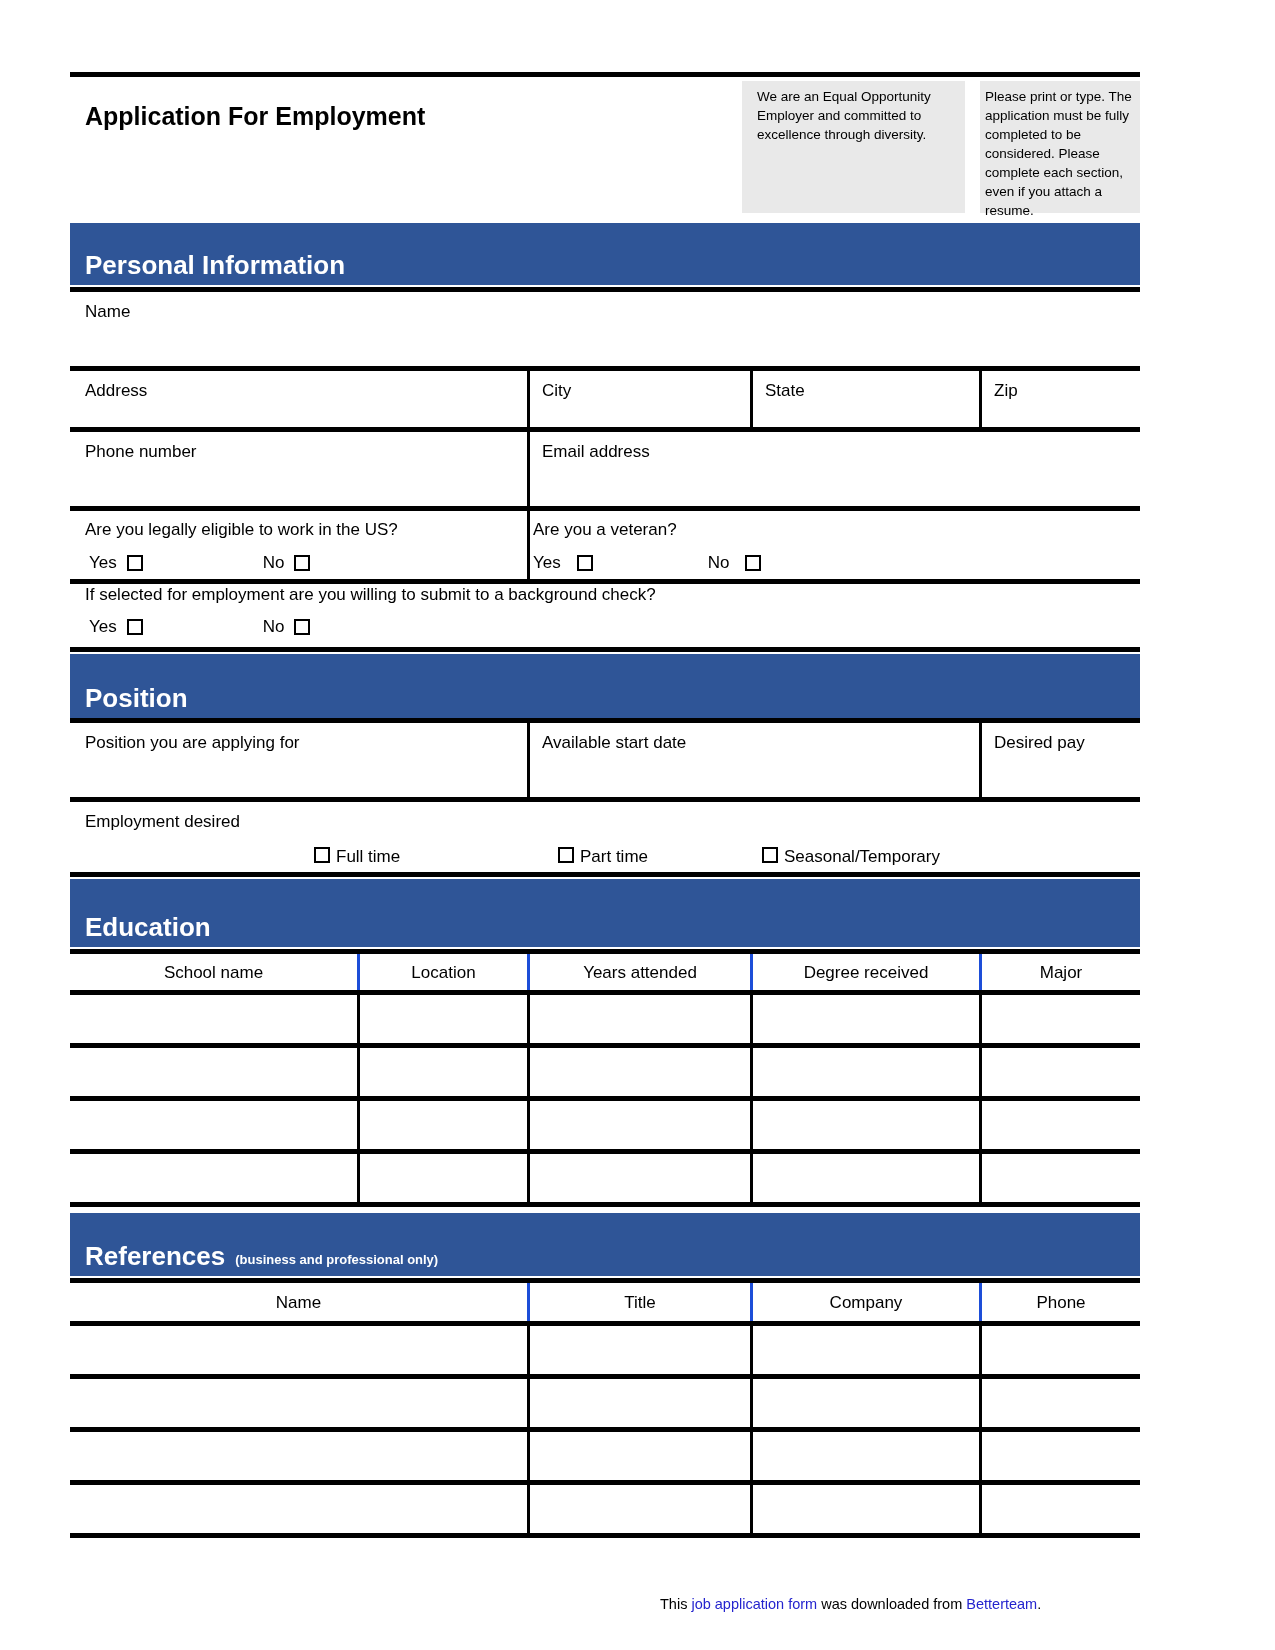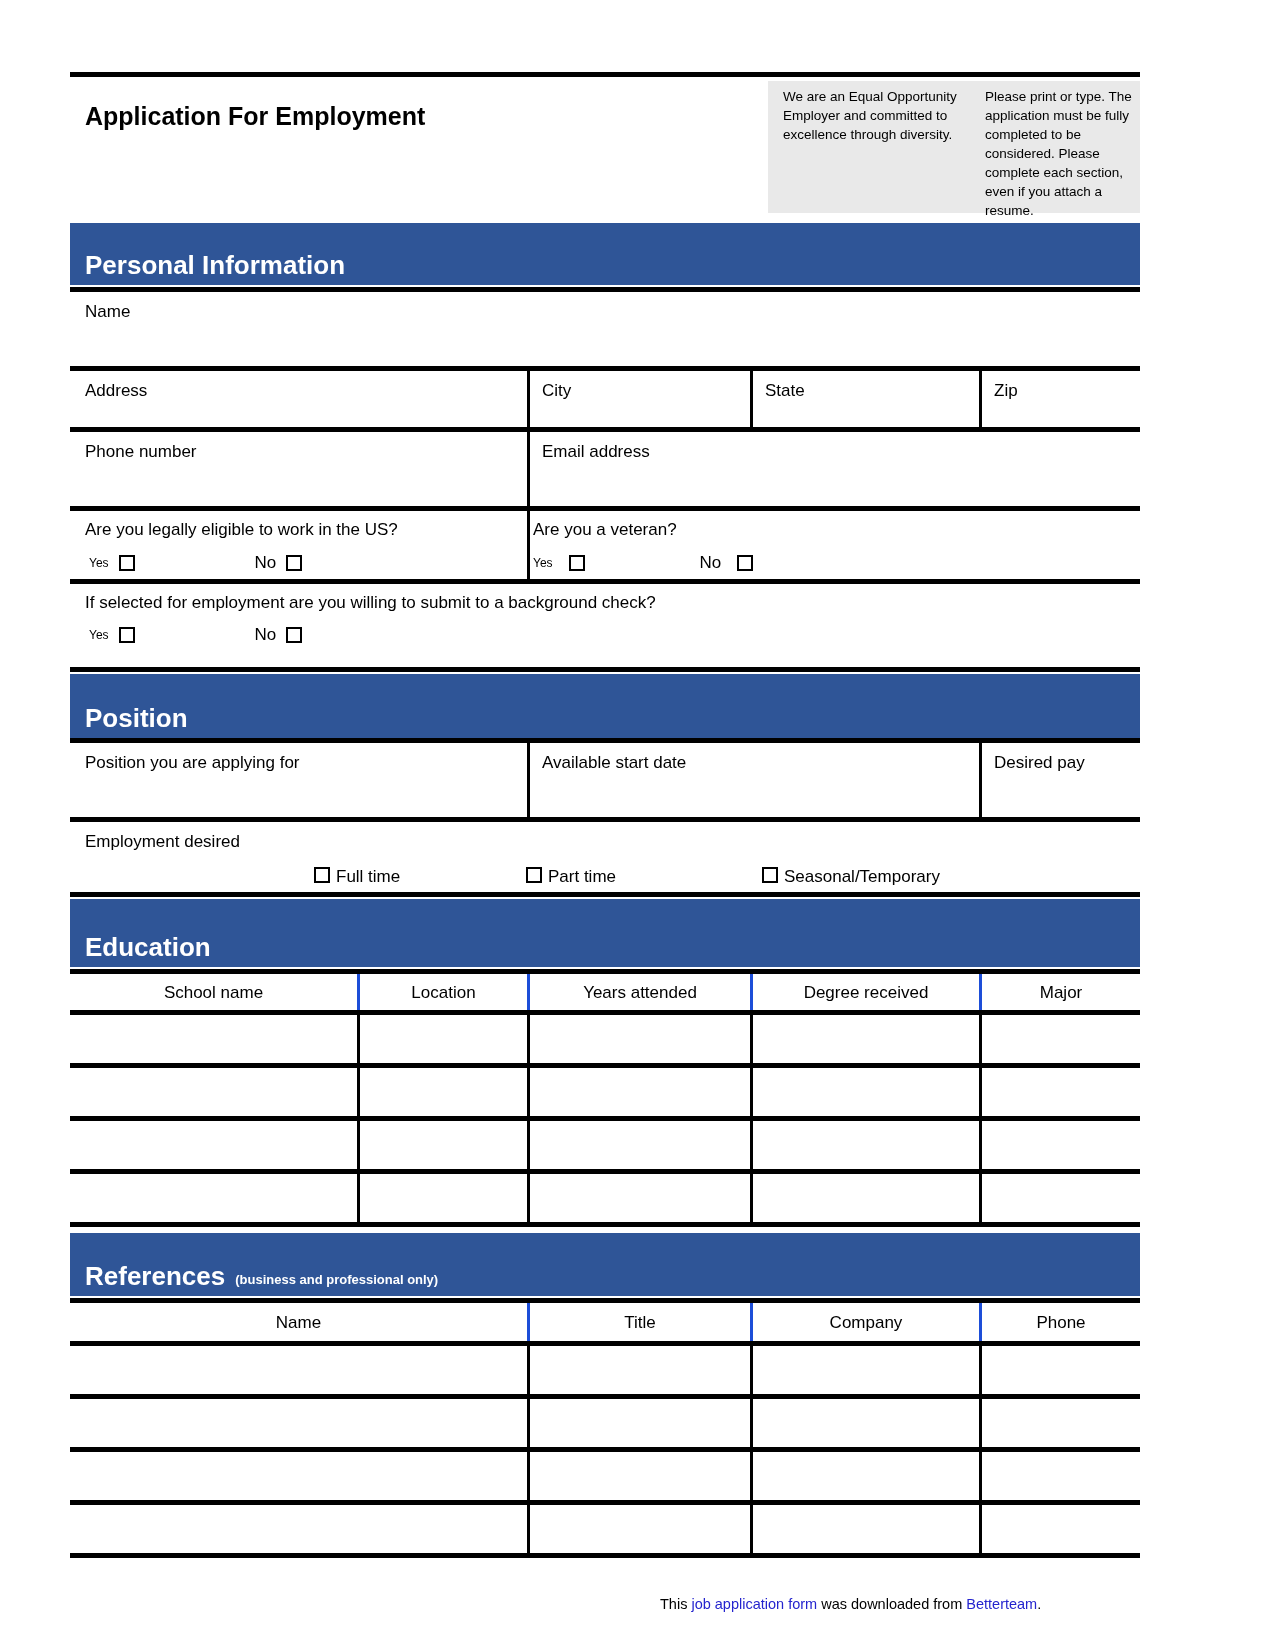--- a/index.html
+++ b/index.html
@@ -8,21 +8,21 @@
     font-family:"Liberation Sans", sans-serif; color:#000; overflow:hidden;
   }
   .content { position:absolute; left:70px; top:0; width:1070px; }
 
   .top-rule { margin-top:72px; height:5px; background:#000; }
 
   
   .header-row { position:relative; height:146px; }
   .doc-title { margin:0; padding:25px 0 0 15px; font-size:25px; font-weight:bold; letter-spacing:0; }
   .note { position:absolute; top:4px; background:#e9e9e9; height:132px; font-size:13.5px; line-height:19px; box-sizing:border-box; }
-  .note-left  { left:698px; width:223px; padding:6px 8px 0 15px; }
+  .note-left  { left:672px; width:223px; padding:6px 8px 0 15px; }
   .note-right { left:910px; width:160px; padding:6px 2px 0 5px; }
 
   
   .section-bar {
     height:62px; background:#2F5597; color:#fff;
     display:flex; align-items:flex-end; padding:0 0 7px 15px; box-sizing:border-box;
   }
   .section-bar .bar-title { font-size:26px; font-weight:bold; line-height:1; }
   .section-bar .bar-subtitle { font-size:13px; font-weight:bold; margin-left:10px; line-height:1; padding-bottom:3px; }
   .bar-pos { height:64px; margin-top:2px; }
@@ -37,46 +37,46 @@
   .cols { display:flex; }
   .cell { box-sizing:border-box; padding:10px 6px 0 12px; font-size:17px; }
   .cell + .cell { border-left:3px solid #000; }
   .cell-first { padding-left:15px; }
   .field-label { font-size:17px; }
 
   .name-row { height:74px; padding:10px 0 0 15px; }
   .addr-row { height:61px; }
   .phone-row { height:79px; }
   .elig-row { height:73px; }
-  .bg-row { height:88px; padding:9px 0 0 15px; }
+  .bg-row { height:68px; padding:1px 0 0 15px; }
   .pos-row { height:79px; }
 
   .w-a { flex:0 0 457px; } .w-b { flex:0 0 223px; } .w-c { flex:0 0 229px; } .w-d { flex:0 0 161px; }
   .w-bd { flex:0 0 613px; } .w-bc { flex:0 0 452px; }
 
   .q { font-size:17px; display:block; }
   .qcell { padding:9px 4px 0 15px; }
   .qcell-right { padding-left:3px; }
 
   .yesno { display:flex; align-items:center; margin-top:13px; }
   .checkbox { width:16px; height:16px; border:2px solid #000; box-sizing:border-box; background:#fff; display:inline-block; }
-  .yn-yes { font-size:12px; }
+  .yn-yes { font-size:17px; }
   .yn-no { font-size:17px; margin-left:120px; }
   .yesno .checkbox { margin-left:10px; }
   .yesno-vet .yn-no { margin-left:115px; }
   .yesno-vet .checkbox { margin-left:16px; }
   .bg-row .yesno { margin-top:12px; padding-left:4px; }
 
   
   .employment { position:relative; height:75px; }
   .emp-label { position:absolute; left:15px; top:10px; font-size:17px; }
   .emp-opt { position:absolute; top:45px; display:inline-flex; }
   .emp-opt .checkbox { margin-right:6px; }
   .emp-opt span.opt-label { font-size:17px; }
-  .opt-1 { left:244px; } .opt-2 { left:456px; } .opt-3 { left:692px; }
+  .opt-1 { left:244px; } .opt-2 { left:488px; } .opt-3 { left:692px; }
 
   
   .thead { display:flex; height:36px; border-bottom:5px solid #000; }
   .thead .th {
     box-sizing:border-box; display:flex; align-items:center; justify-content:center;
     font-size:17px; padding-top:2px;
   }
   .thead .th + .th { border-left:3px solid #1d4ed8; }
   .trow { display:flex; height:48px; border-bottom:5px solid #000; }
   .trow .td { box-sizing:border-box; }

